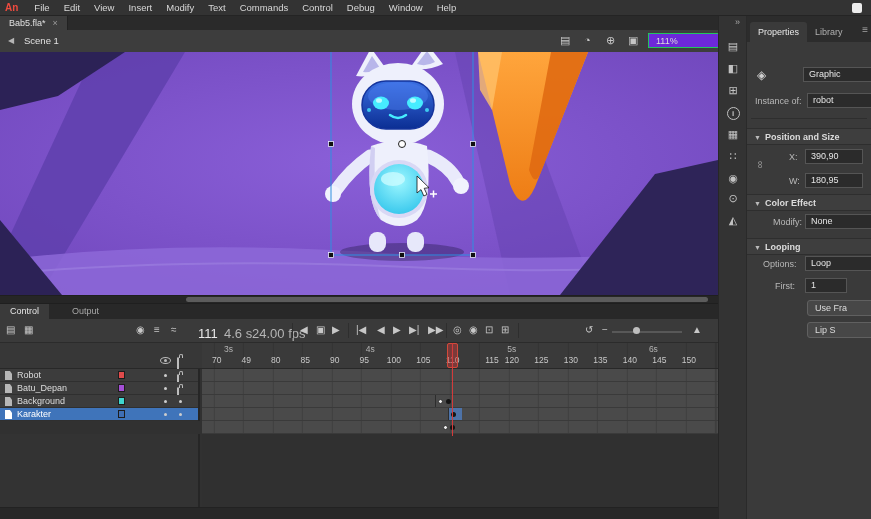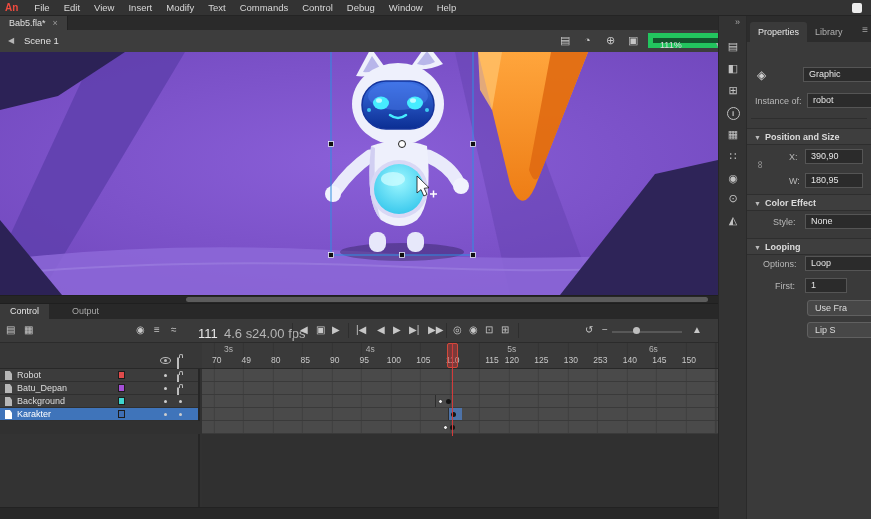--- a/index.html
+++ b/index.html
@@ -14,21 +14,21 @@
   
   #main-left{position:absolute;left:0;top:16px;width:718px;height:503px}
   #tabbar{position:absolute;left:0;top:0;width:100%;height:14px;background:#2a2a2a}
   .doc-tab{position:absolute;left:0;top:0;height:14px;background:#3d3d3d;display:flex;align-items:center;
            padding:0 9px;gap:7px;font-size:9px;color:#e0e0e0;border-right:1px solid #222}
   .doc-close{color:#9a9a9a}
   #scenebar{position:absolute;left:0;top:14px;width:100%;height:22px;background:#3d3d3d;border-bottom:1px solid #2a2a2a}
   .back-icon{position:absolute;left:8px;top:6px;color:#b5b5b5;font-size:8px}
   .scene-name{position:absolute;left:24px;top:5px;font-size:9.5px;color:#e2e2e2}
   .sb-icon{position:absolute;top:4px;color:#c6c6c6;font-size:11px}
-  .zoom-box{position:absolute;left:648px;top:3px;width:80px;height:15px;background:#14532d;border:5px solid #22c55e;
+  .zoom-box{position:absolute;left:648px;top:3px;width:80px;height:15px;background:#6d28d9;border:1px solid #22c55e;
             box-sizing:border-box;font-size:9px;color:#ddd}
   .zoom-box .zv{position:absolute;left:7px;top:2px}
   .zoom-box .caret{position:absolute;right:3px;top:2px;color:#aaa;font-size:8px}
   
   #stage{position:absolute;left:0;top:36px;width:718px;height:243px;background:#4a4a4a;overflow:hidden}
   #hscroll{position:absolute;left:0;top:279px;width:718px;height:8px;background:#262626;border-top:1px solid #1f1f1f;box-sizing:border-box}
   .hthumb{position:absolute;left:186px;top:1px;width:522px;height:5px;background:#5c5c5c;border-radius:3px}
   
   #timeline{position:absolute;left:0;top:287px;width:718px;height:216px;background:#313131;border-top:1px solid #1f1f1f;box-sizing:border-box}
   .tl-tabs{position:absolute;left:0;top:0;width:100%;height:15px;background:#282828}
@@ -279,21 +279,21 @@
           <span class="frame-label" style="left:91.3px">85</span>
           <span class="frame-label" style="left:120.8px">90</span>
           <span class="frame-label" style="left:150.3px">95</span>
           <span class="frame-label" style="left:179.8px">100</span>
           <span class="frame-label" style="left:209.3px">105</span>
           <span class="frame-label" style="left:238.8px">110</span>
           <span class="frame-label" style="left:278px">115</span>
           <span class="frame-label" style="left:297.8px">120</span>
           <span class="frame-label" style="left:327.3px">125</span>
           <span class="frame-label" style="left:356.8px">130</span>
-          <span class="frame-label" style="left:386.3px">253</span>
+          <span class="frame-label" style="left:386.3px">135</span>
           <span class="frame-label" style="left:415.8px">140</span>
           <span class="frame-label" style="left:445.3px">145</span>
           <span class="frame-label" style="left:474.8px">150</span>
           <div class="ph-marker"></div>
         </div>
       </div>
 
       <div class="layer-list">
         <div class="layer-row">
           <span class="lr-page"></span>
@@ -393,21 +393,21 @@
     </div>
     <span class="link-icon">∞</span>
     <span class="p-abs plabel" style="left:42px;top:160px">W:</span>
     <div class="pfield" style="left:58px;top:157px;width:58px">
       <span>180,95</span>
     </div>
 
     <div class="psec" style="top:178px">
       <span class="tri">▼</span><span>Color Effect</span>
     </div>
-    <span class="p-abs plabel" style="left:26px;top:201px">Style:</span>
+    <span class="p-abs plabel" style="left:26px;top:201px">Modify:</span>
     <div class="pfield" style="left:58px;top:198px;width:80px">
       <span>None</span>
       
     </div>
 
     <div class="psec" style="top:222px">
       <span class="tri">▼</span><span>Looping</span>
     </div>
     <span class="p-abs plabel" style="left:16px;top:243px">Options:</span>
     <div class="pfield" style="left:58px;top:240px;width:80px">

